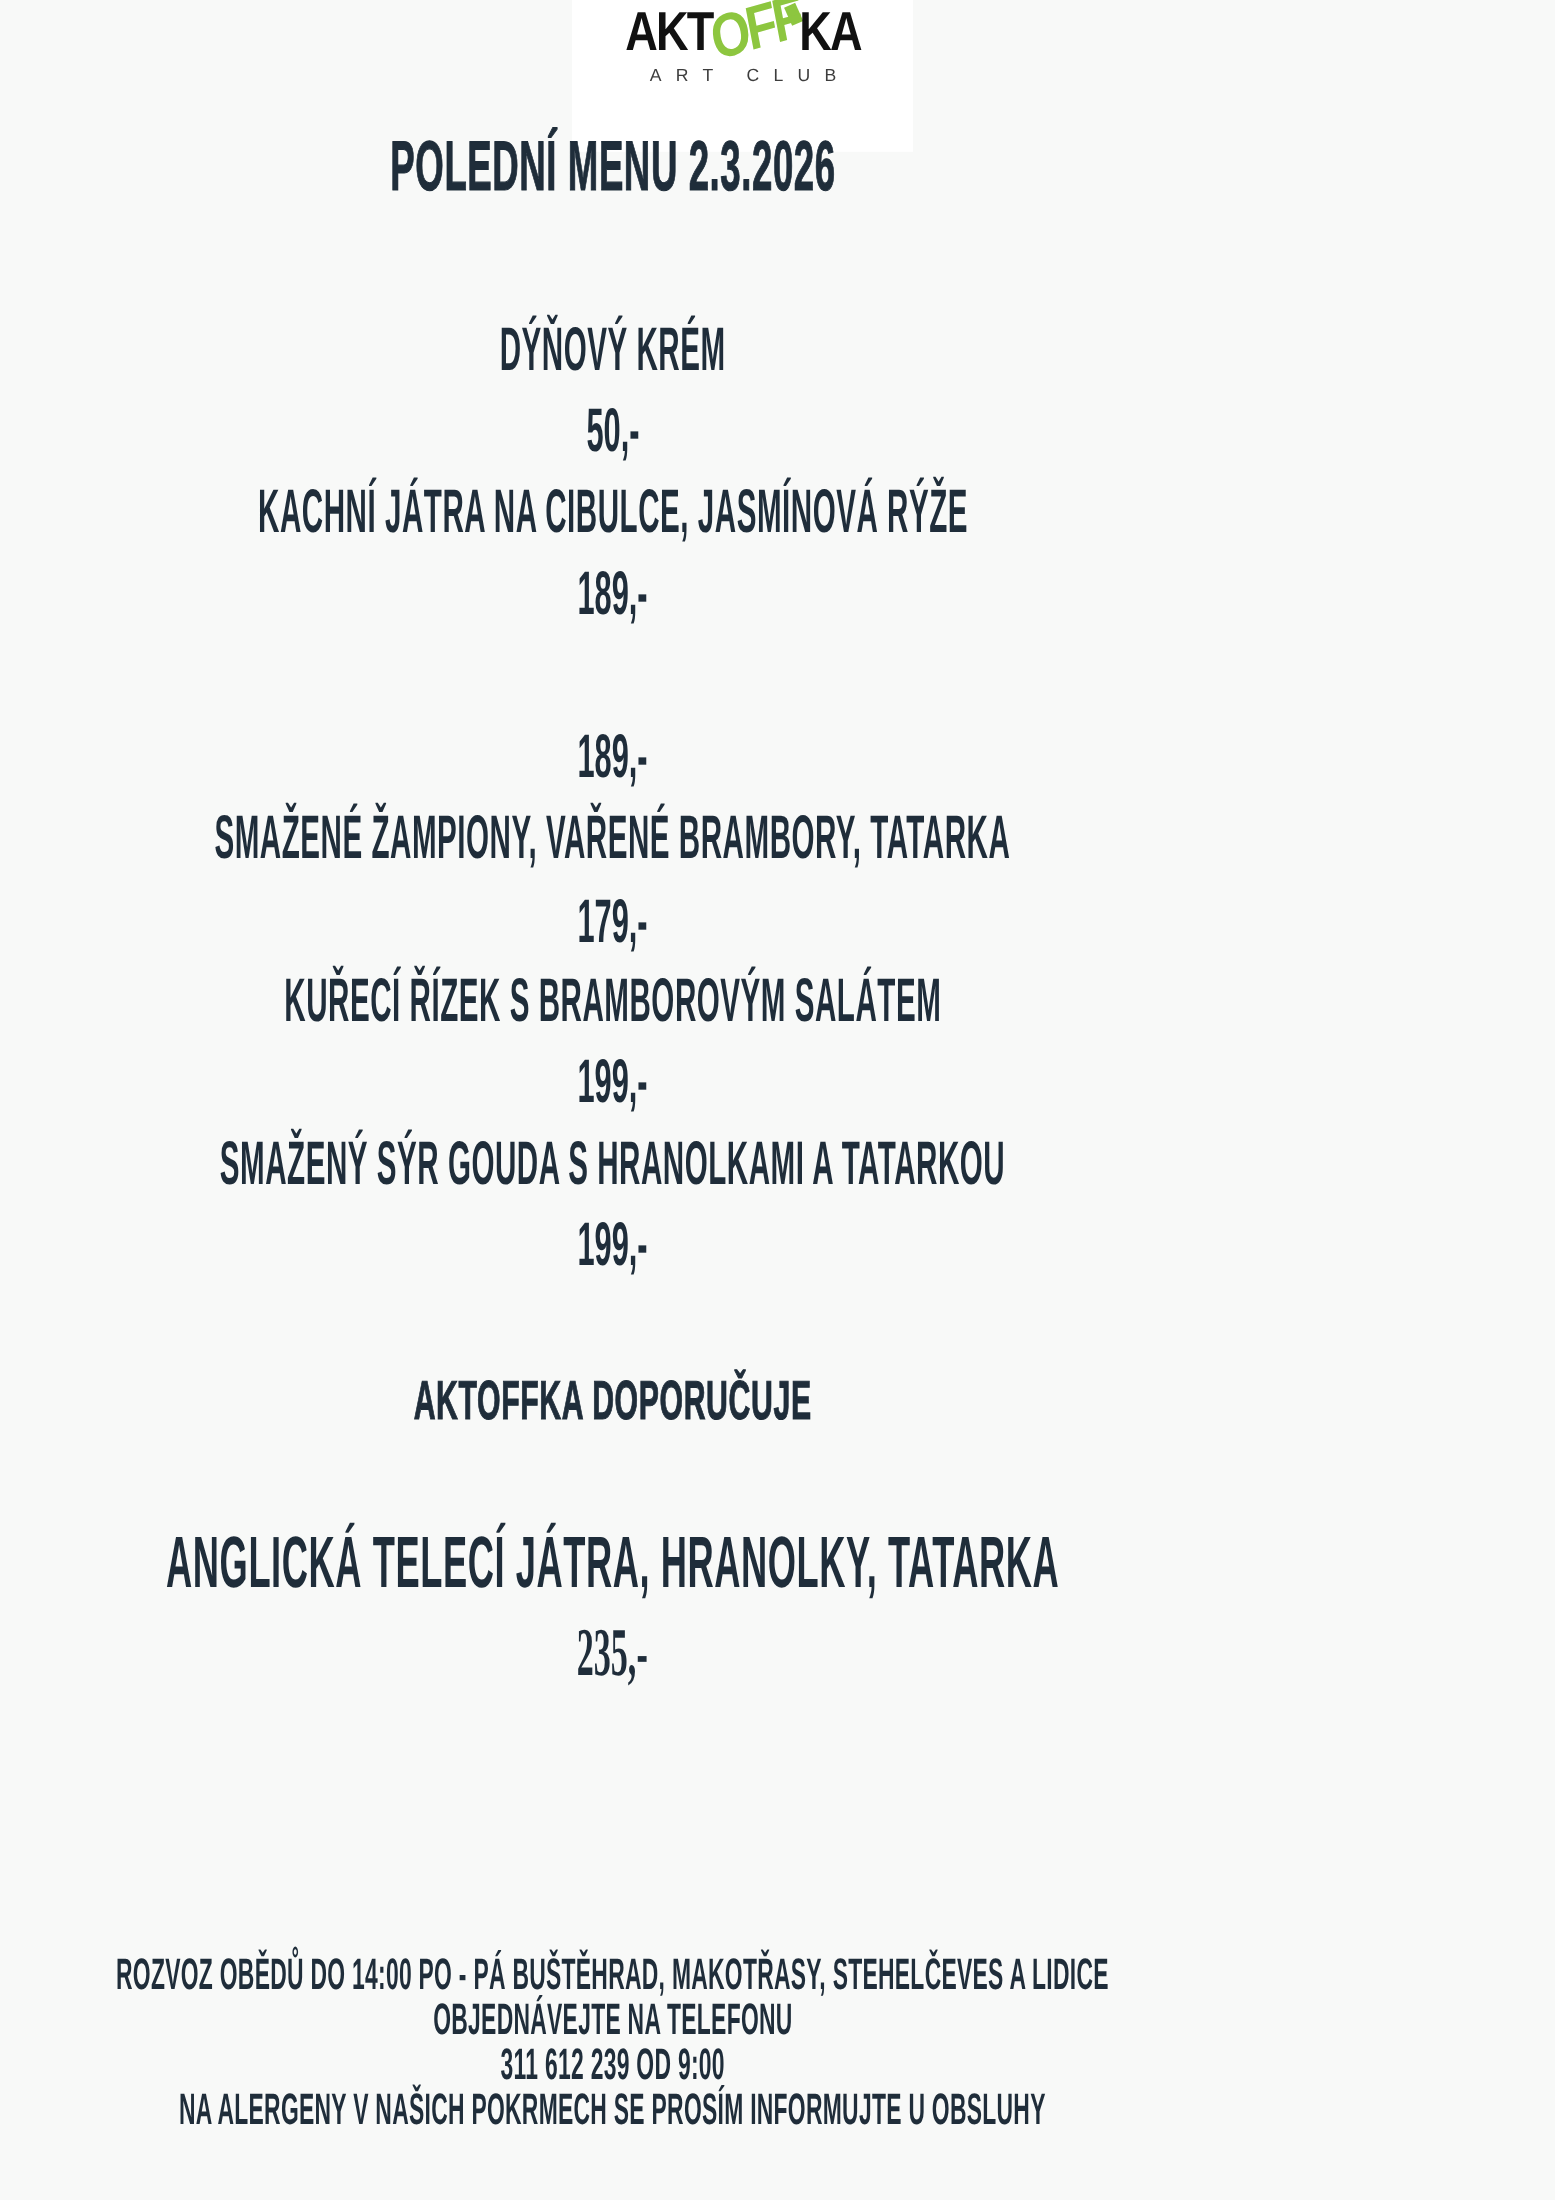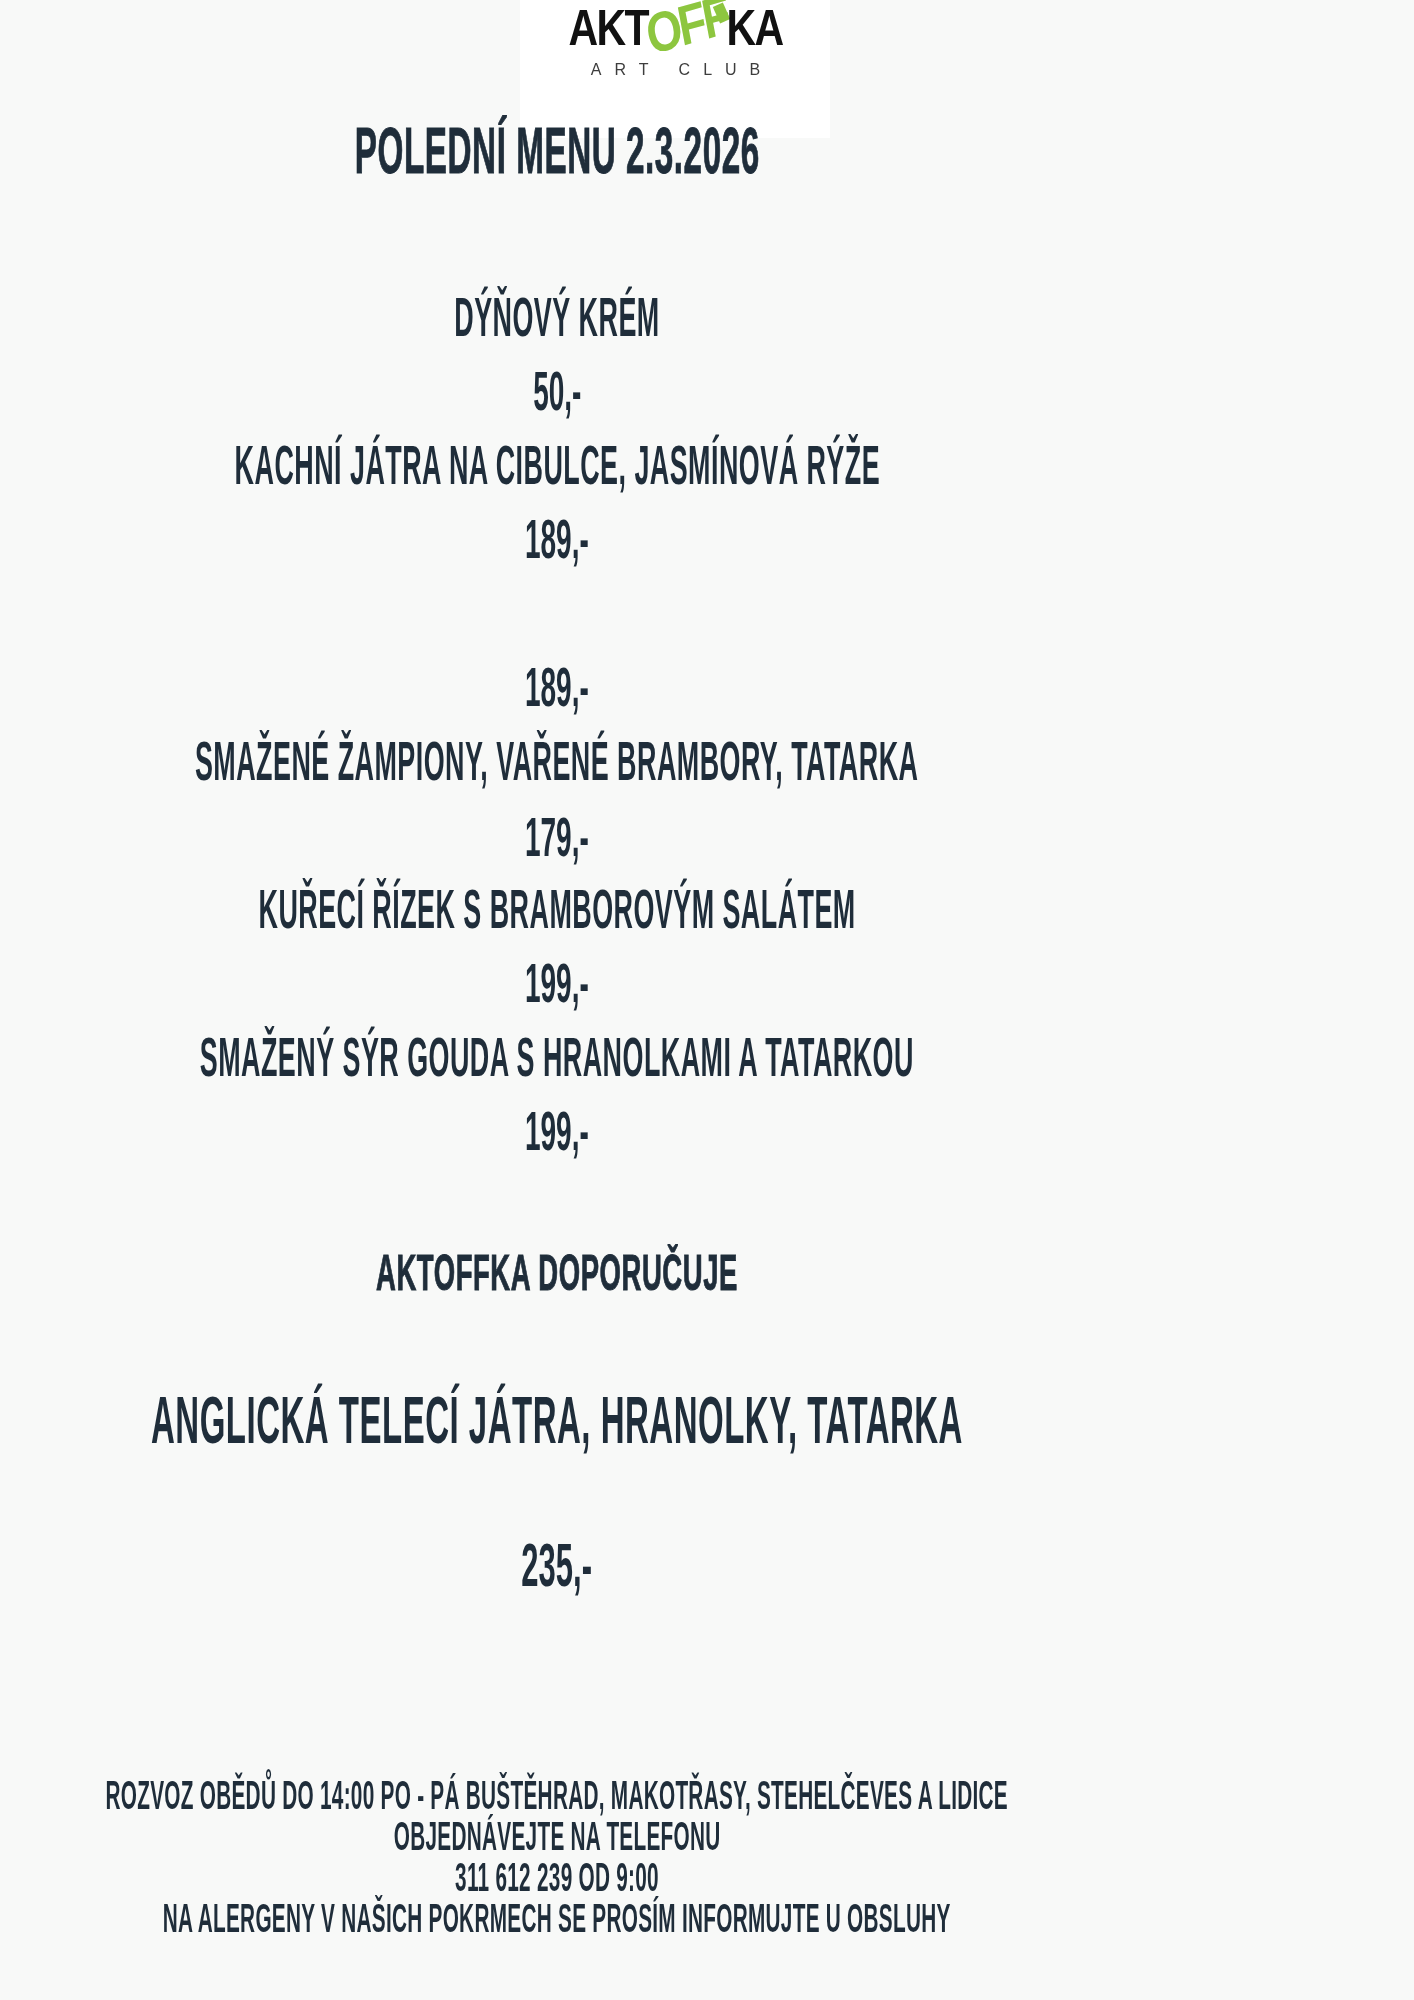--- a/index.html
+++ b/index.html
@@ -68,21 +68,21 @@
   .price-text{font-size:56px;font-weight:700;transform:scaleX(.5);}
 
   .rec-head-row{top:1236px;height:74px;}
   .rec-head{
     font-size:50px;font-weight:700;letter-spacing:1px;
     transform:scaleX(.55);
     -webkit-text-stroke:1px currentColor;
   }
   .rec-item-row{top:1383px;height:74px;}
   .rec-item{font-size:66px;font-weight:700;letter-spacing:1px;transform:scaleX(.5);}
-  .rec-price-row{top:1528px;height:74px;}
+  .rec-price-row{top:1466px;height:74px;font-family:Liberation Serif, serif;}
   .rec-price{font-size:62px;font-weight:700;transform:scaleX(.5);}
 
   .footer-row{height:41px;}
   .footer-text{font-size:40px;font-weight:700;letter-spacing:.5px;transform:scaleX(.52);}
 </style>
 </head>
 <body>
 
 <div class="page">
 

